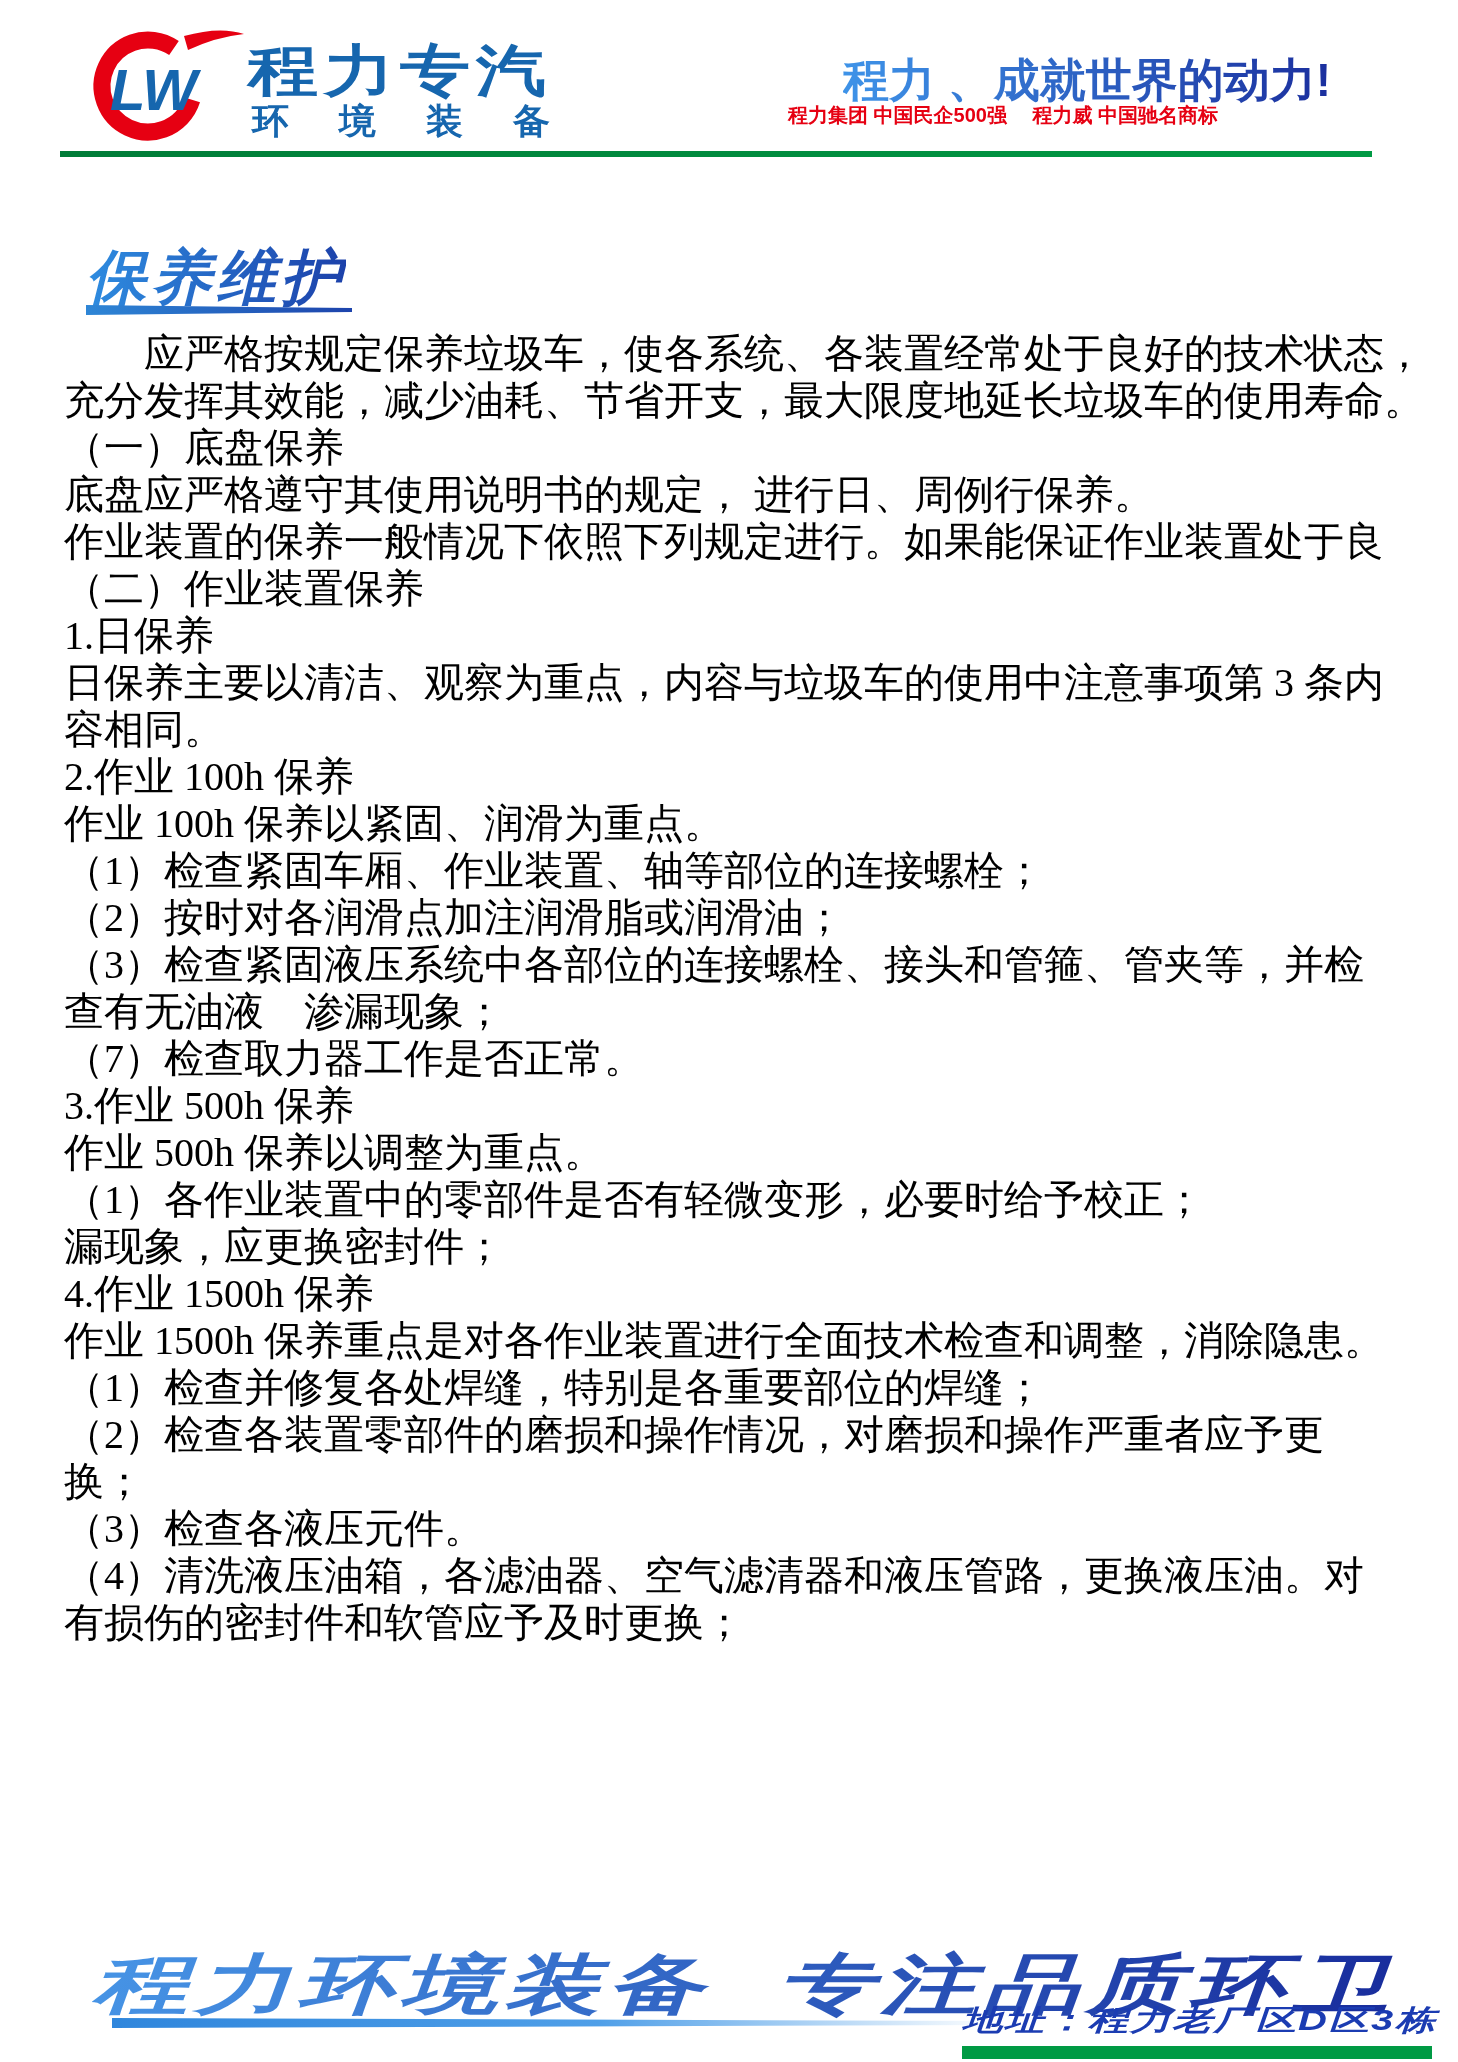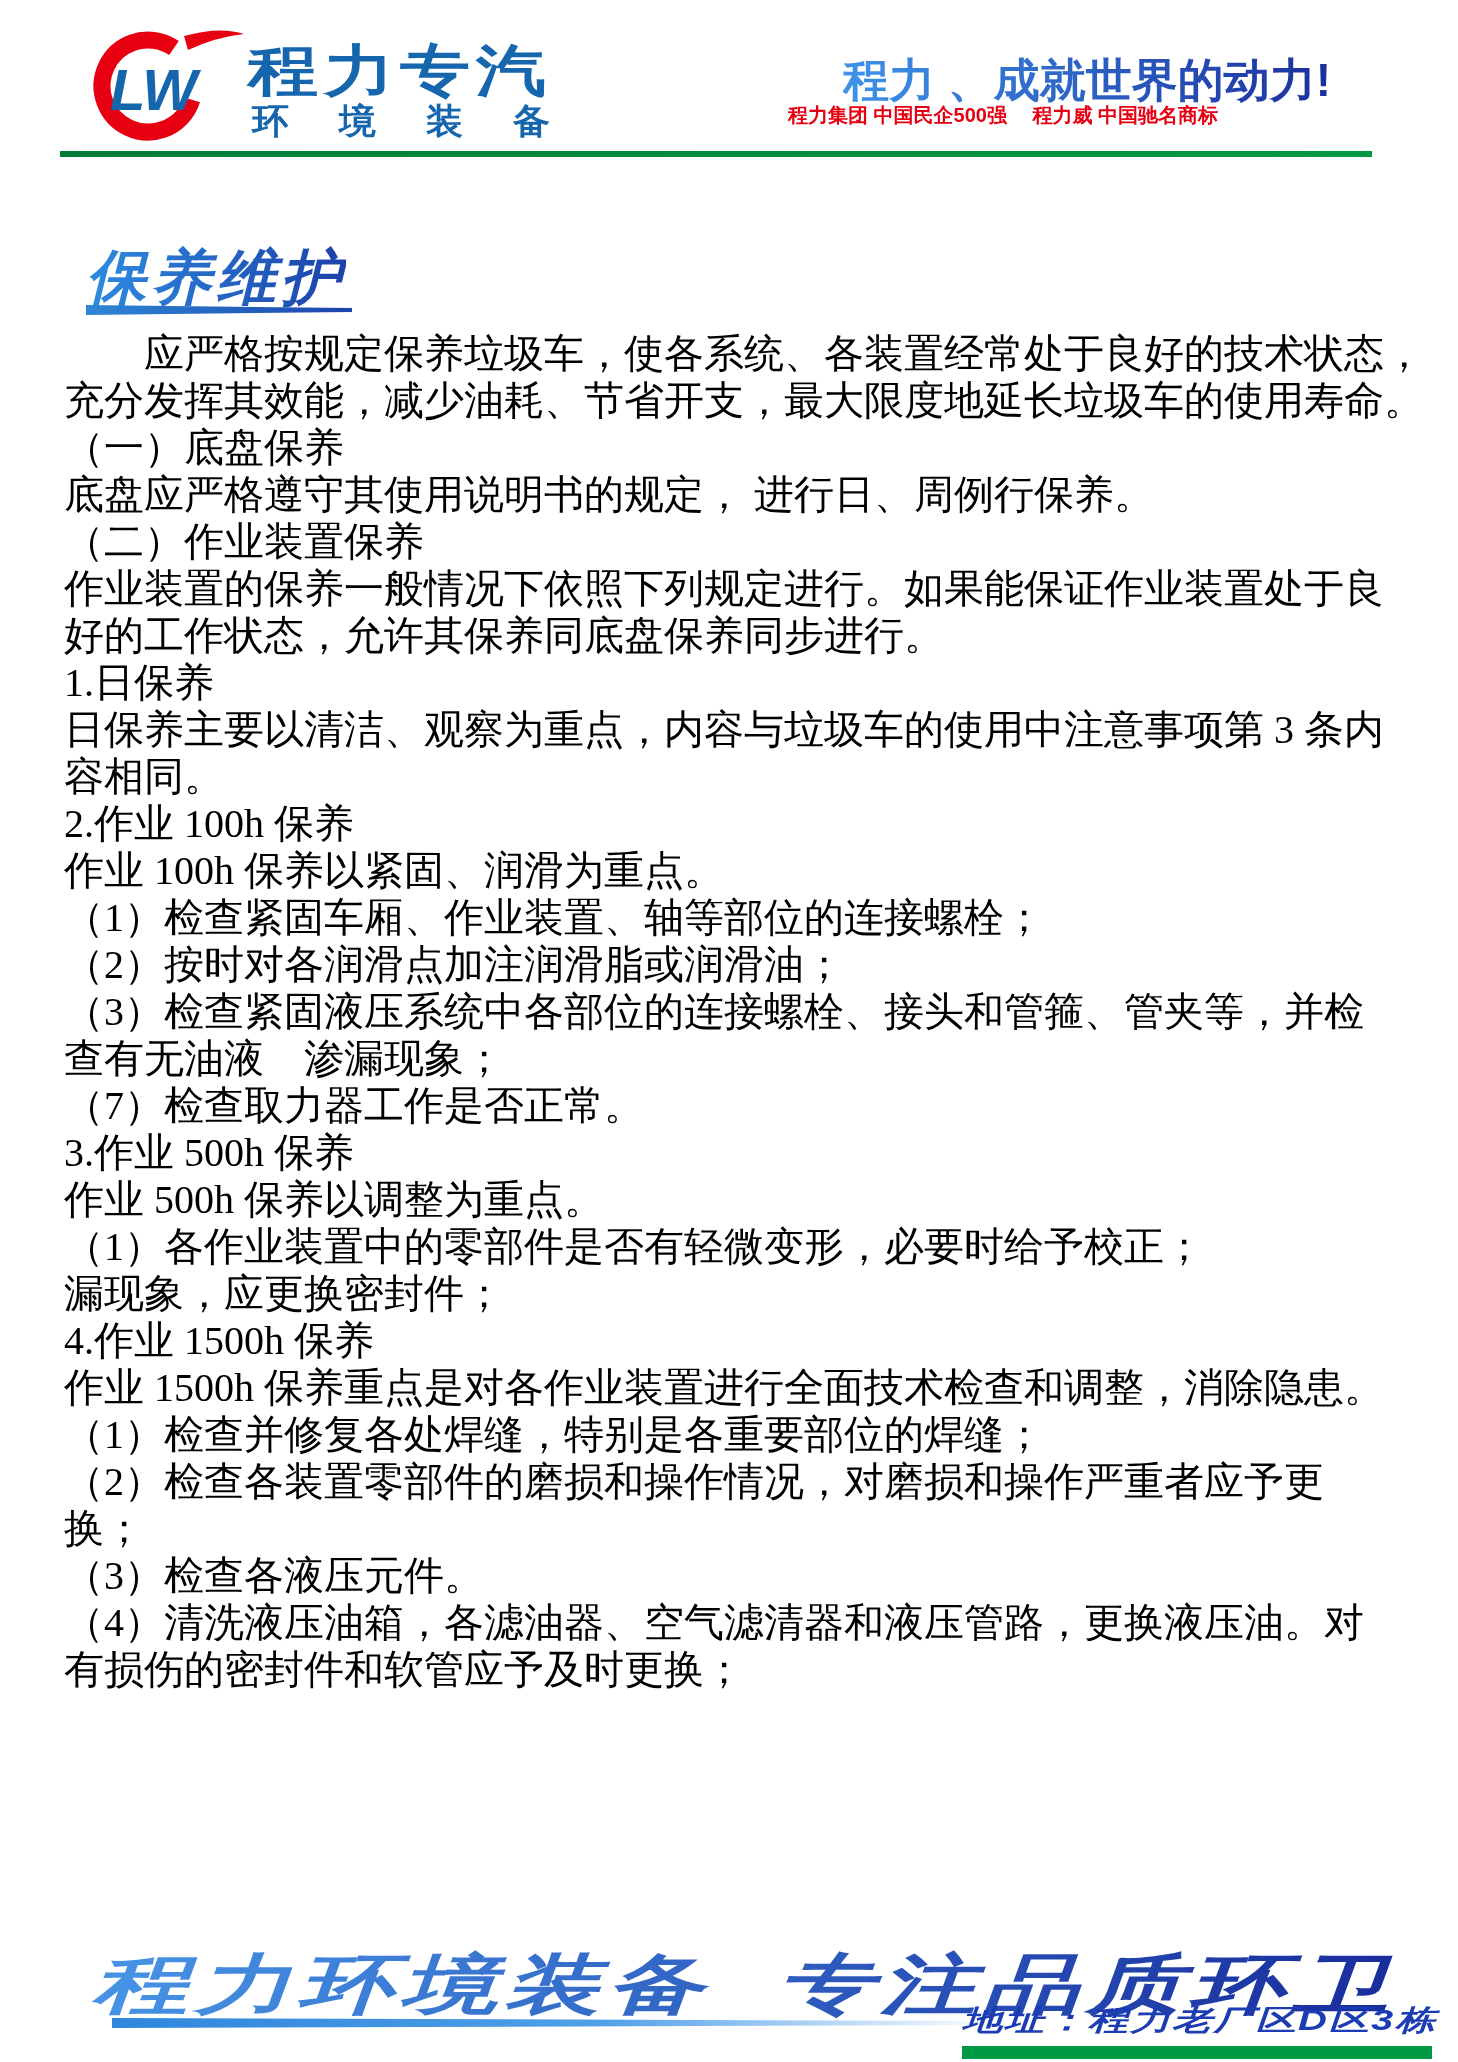--- a/index.html
+++ b/index.html
@@ -101,23 +101,22 @@
   <div class="green-rule"></div>
 
   <h1 class="doc-title">保养维护</h1>
   <div class="title-underline"></div>
 
   <div id="body-lines" class="body-text">
       <div class="bline">　　应严格按规定保养垃圾车，使各系统、各装置经常处于良好的技术状态，</div>
       <div class="bline">充分发挥其效能，减少油耗、节省开支，最大限度地延长垃圾车的使用寿命。</div>
       <div class="bline">（一）底盘保养</div>
       <div class="bline">底盘应严格遵守其使用说明书的规定， 进行日、周例行保养。</div>
+      <div class="bline">作业装置的保养一般情况下依照下列规定进行。如果能保证作业装置处于良</div>
       <div class="bline">（二）作业装置保养</div>
-      <div class="bline">作业装置的保养一般情况下依照下列规定进行。如果能保证作业装置处于良</div>
-      <div class="bline">好的工作状态，允许其保养同底盘保养同步进行。</div>
       <div class="bline">1.日保养</div>
       <div class="bline">日保养主要以清洁、观察为重点，内容与垃圾车的使用中注意事项第 3 条内</div>
       <div class="bline">容相同。</div>
       <div class="bline">2.作业 100h 保养</div>
       <div class="bline">作业 100h 保养以紧固、润滑为重点。</div>
       <div class="bline">（1）检查紧固车厢、作业装置、轴等部位的连接螺栓；</div>
       <div class="bline">（2）按时对各润滑点加注润滑脂或润滑油；</div>
       <div class="bline">（3）检查紧固液压系统中各部位的连接螺栓、接头和管箍、管夹等，并检</div>
       <div class="bline">查有无油液　渗漏现象；</div>
       <div class="bline">（7）检查取力器工作是否正常。</div>

